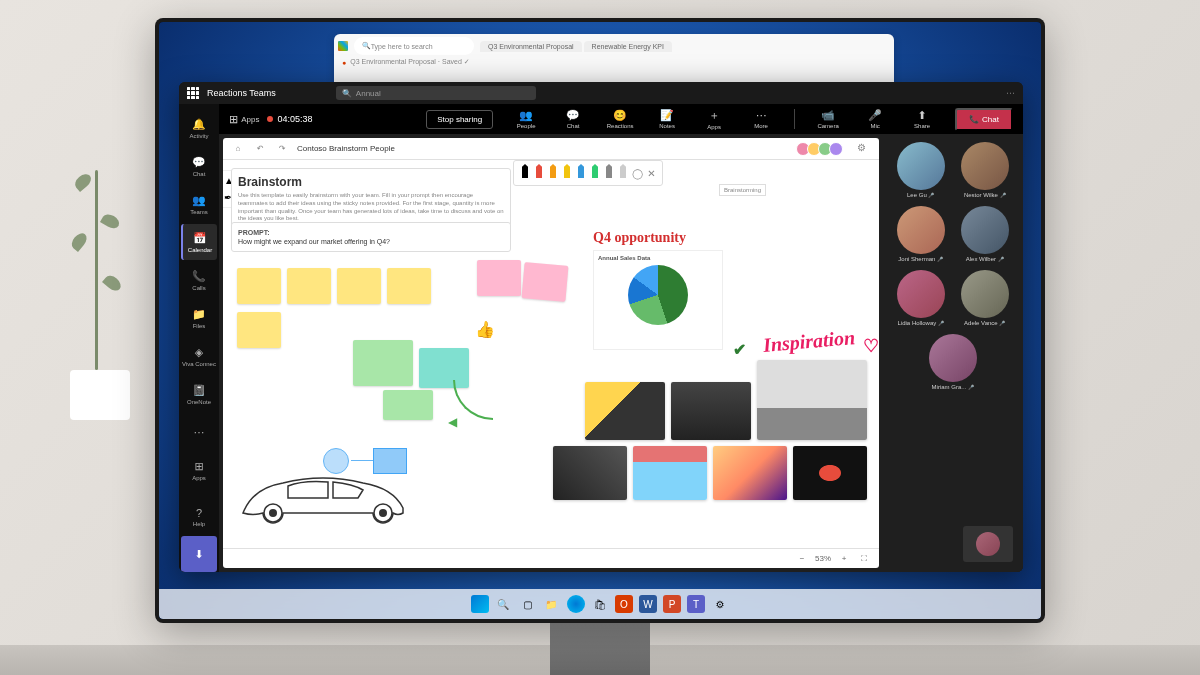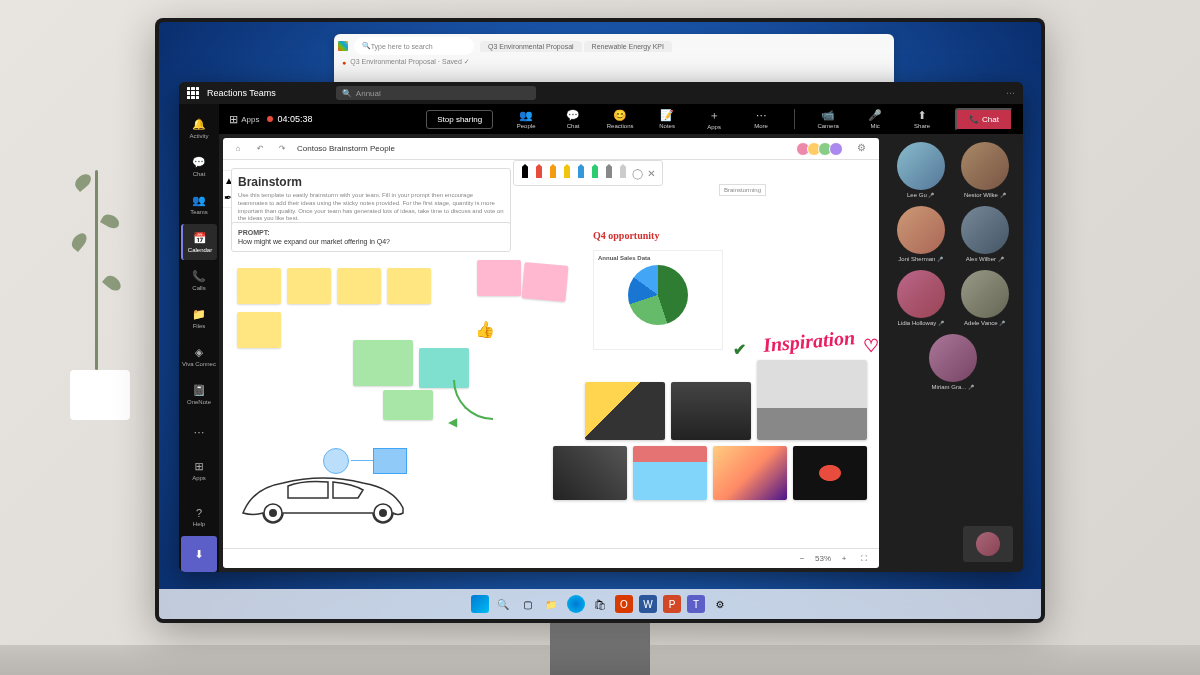--- a/index.html
+++ b/index.html
@@ -284,21 +284,21 @@
             <div class="sticky yellow" style="top:108px;left:114px"></div>
             <div class="sticky yellow" style="top:108px;left:164px"></div>
             <div class="sticky yellow" style="top:152px;left:14px"></div>
             <div class="sticky pink" style="top:100px;left:254px"></div>
             <div class="sticky pink" style="top:104px;left:300px;transform:rotate(5deg)"></div>
             <div class="sticky green" style="top:180px;left:130px;width:60px;height:46px"></div>
             <div class="sticky teal" style="top:188px;left:196px;width:50px;height:40px"></div>
             <div class="sticky green" style="top:230px;left:160px;width:50px;height:30px"></div>
             <span style="position:absolute;top:160px;left:252px;font-size:16px">👍</span>
 
-            <div class="ink-text" style="top:70px;left:370px;color:#d32f2f;font-size:10px">Q4 opportunity</div>
+            <div class="ink-text" style="top:70px;left:370px;color:#d32f2f;font-size:14px">Q4 opportunity</div>
             <div class="chart-panel">
               <h6>Annual Sales Data</h6>
               <div class="pie"></div>
             </div>
             <span style="position:absolute;top:180px;left:510px;color:#2e7d32;font-size:16px;font-weight:bold">✔</span>
             <div class="ink-text" style="top:170px;left:540px;color:#e91e63;font-size:20px;font-style:italic;transform:rotate(-5deg)">Inspiration</div>
             <span class="ink-text" style="top:175px;left:640px;color:#e91e63;font-size:18px">♡</span>
 
             <div class="flowchart-circle" style="top:288px;left:100px"></div>
             <div style="position:absolute;top:300px;left:128px;width:22px;height:1px;background:#64b5f6"></div>

